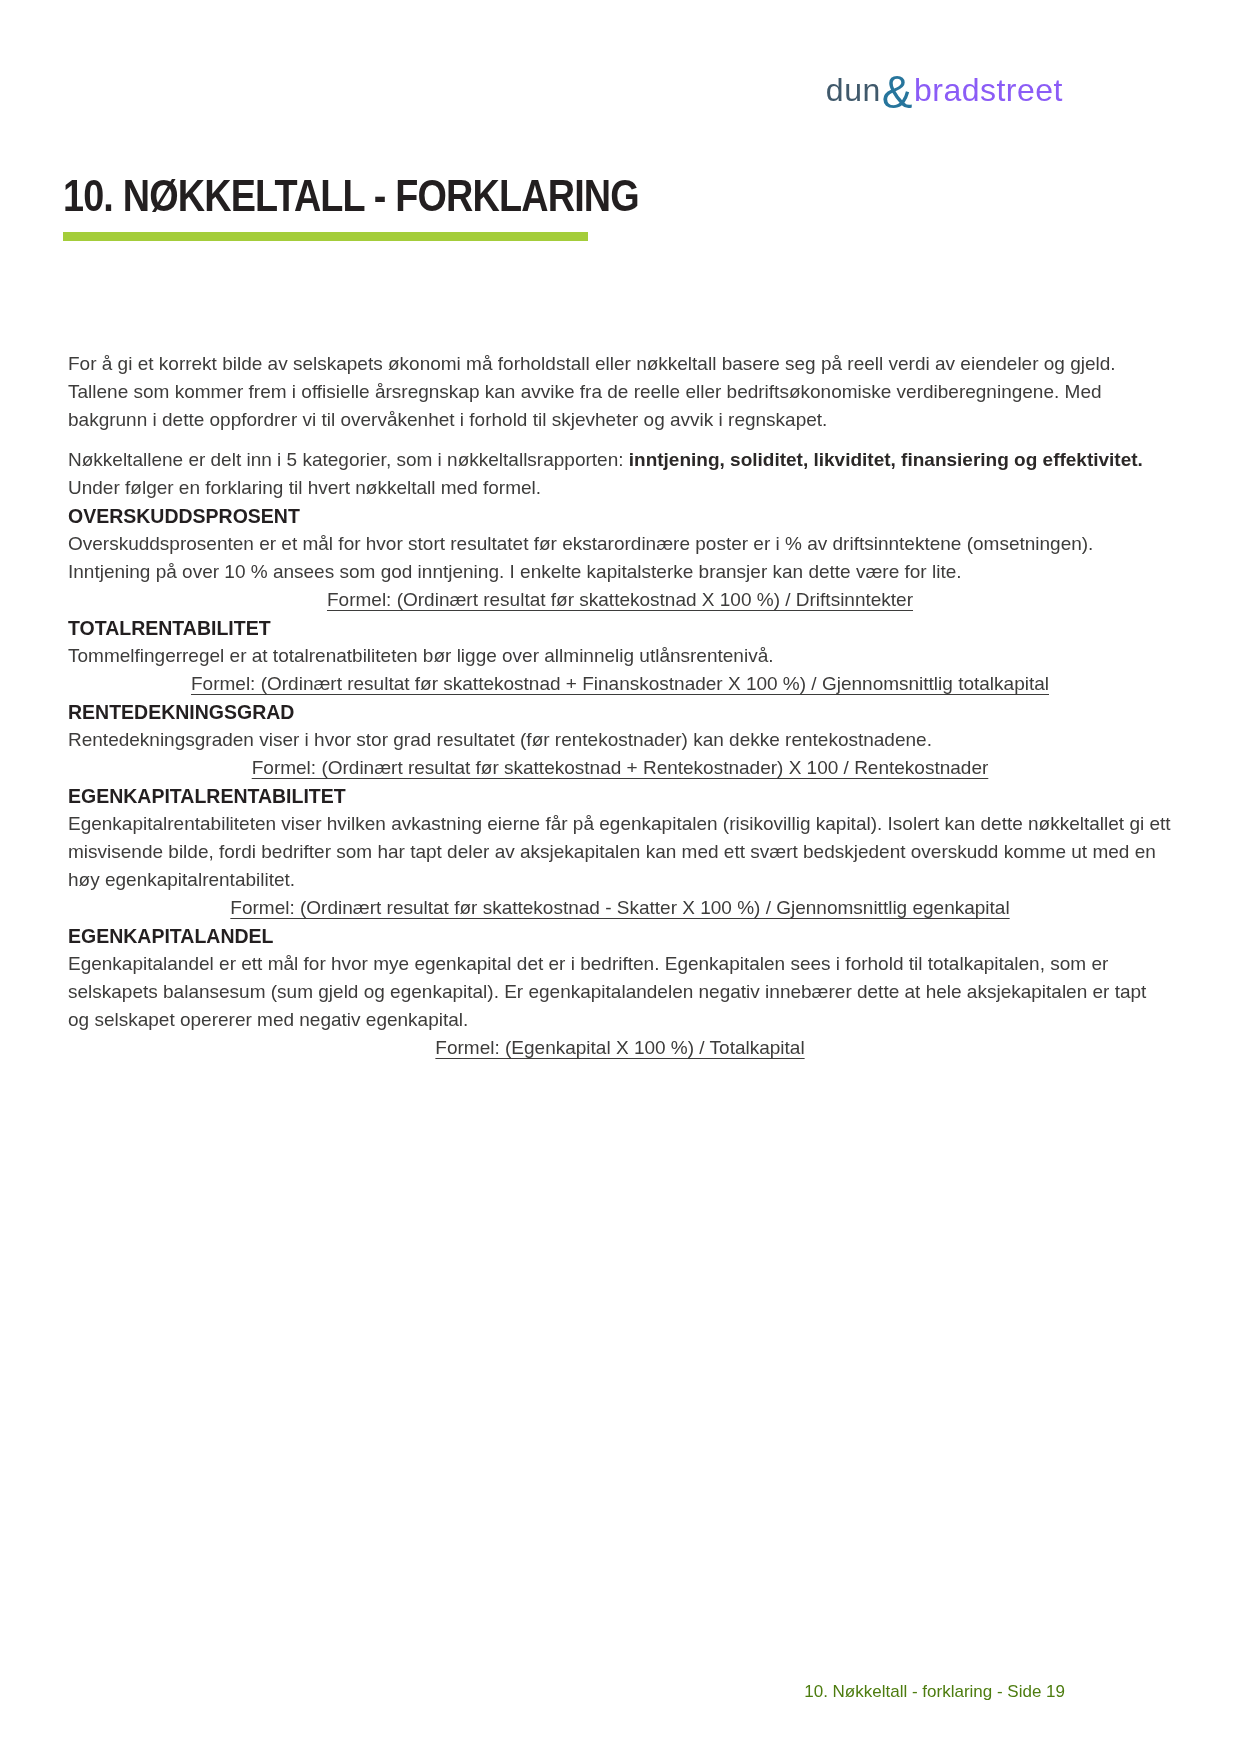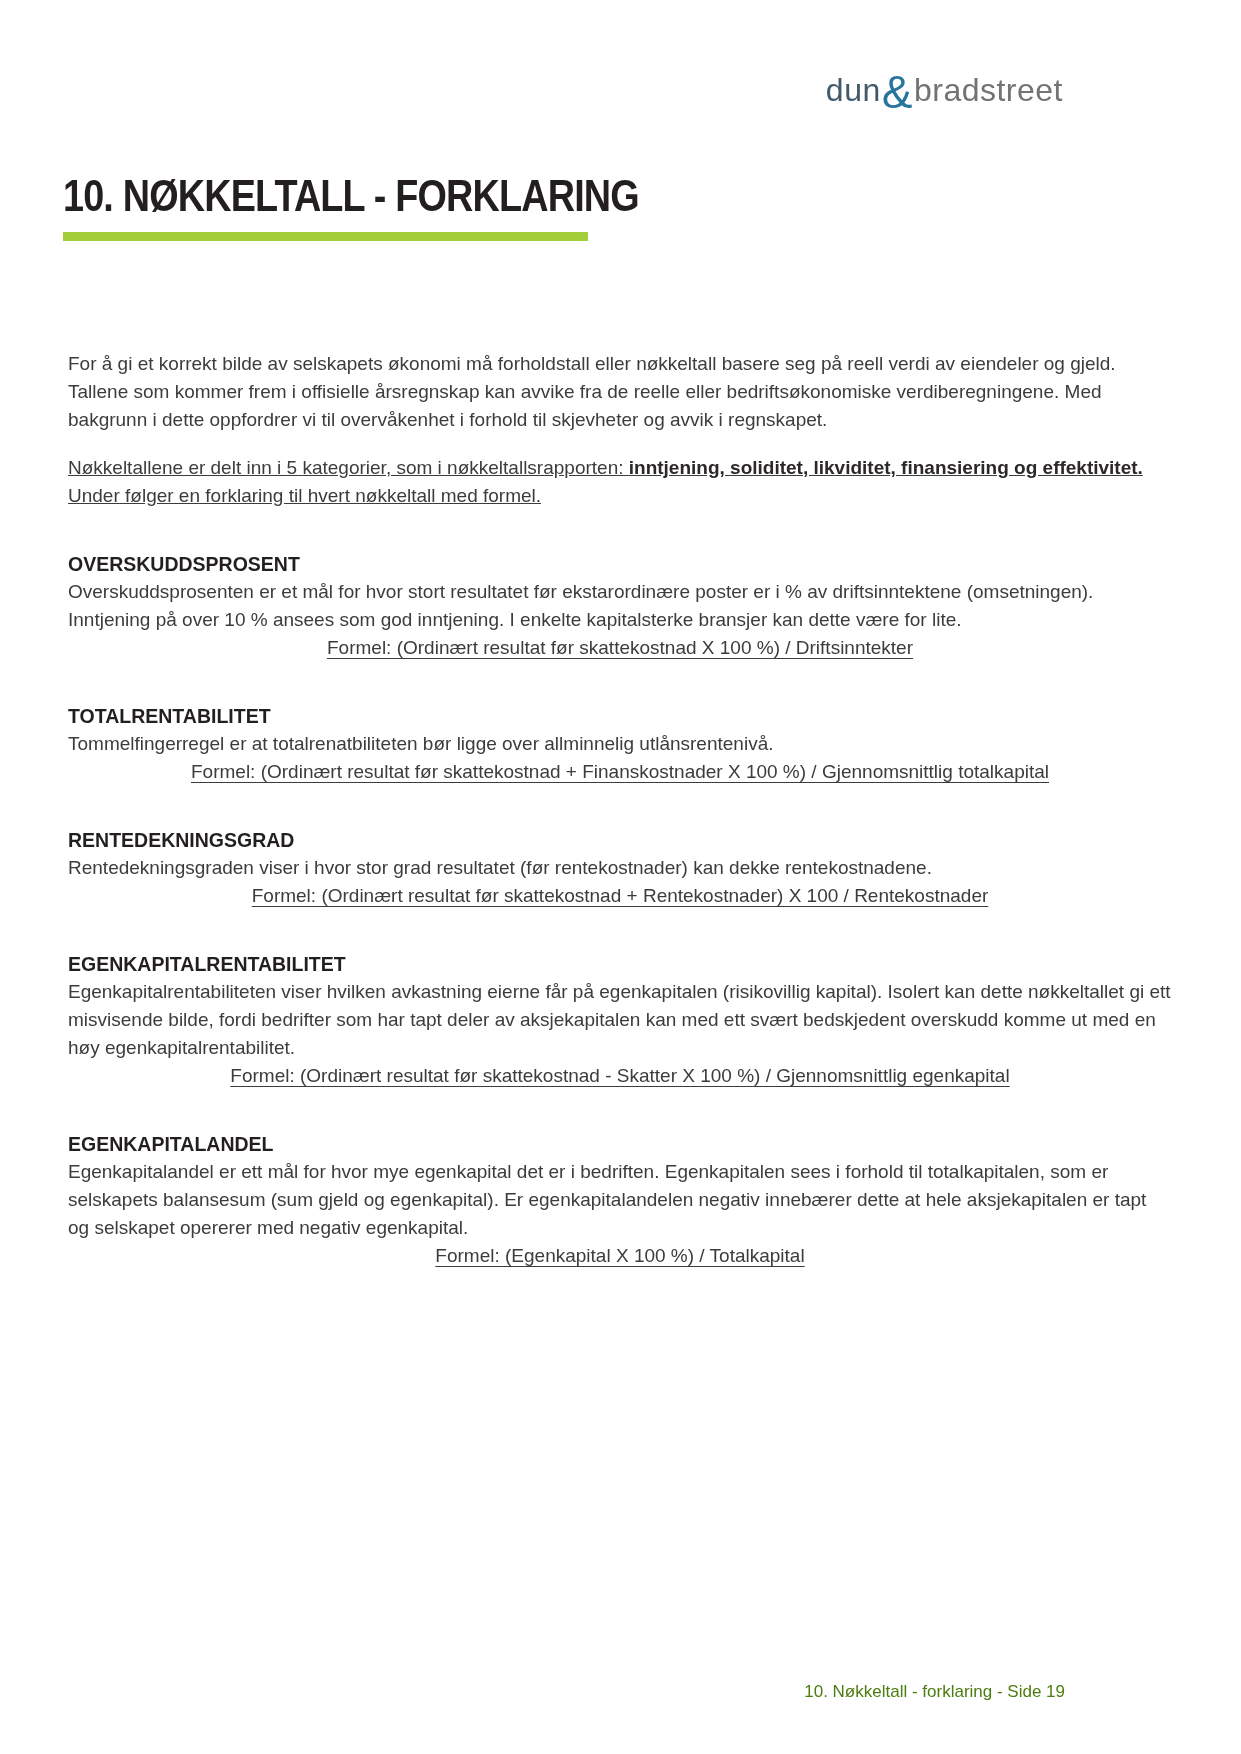--- a/index.html
+++ b/index.html
@@ -37,24 +37,24 @@
   .accent-bar {
     position: absolute; left: 63px; top: 232px;
     width: 525px; height: 9px;
   }
 
   
   .content {
     position: absolute; left: 68px; top: 350px; width: 1104px;
     font-size: 19px; line-height: 28px; color: #3d3c3b;
   }
-  .para2 { margin-top: 20px; text-decoration: underline; }
+  .para2 { margin-top: 12px; }
   .para2 b { color: #2b2827; }
 
-  .section { margin-top: 40px; }
+  .section { }
   .section-heading {
     font-weight: bold; color: #231f20; font-size: 19.5px; line-height: 28px;
   }
   .section-body div { line-height: 28px; }
   .formula {
     text-decoration: underline;
     text-underline-offset: 4px;
     text-decoration-thickness: 1px;
     line-height: 28px;
     text-align: center;
@@ -65,21 +65,21 @@
     position: absolute; top: 1682px; right: 176px;
     font-size: 17px; color: #4d7c0f; white-space: nowrap;
   }
 </style>
 </head>
 <body>
 
 <div class="page">
 
   <div class="logo">
-    <span style="color: rgb(64, 89, 107);">dun</span><span class="amp" style="color: rgb(39, 117, 156);">&amp;</span><span style="color: #737373;">bradstreet</span>
+    <span style="color: rgb(64, 89, 107);">dun</span><span class="amp" style="color: rgb(39, 117, 156);">&amp;</span><span style="color: #8b5cf6;">bradstreet</span>
   </div>
 
   <h1 class="title">10. NØKKELTALL - FORKLARING</h1>
   <div class="accent-bar" style="background: rgb(164, 205, 58);"></div>
 
   <div class="content">
 
     <p class="para1">For å gi et korrekt bilde av selskapets økonomi må forholdstall eller nøkkeltall basere seg på reell verdi av eiendeler og gjeld. Tallene som kommer frem i offisielle årsregnskap kan avvike fra de reelle eller bedriftsøkonomiske verdiberegningene. Med bakgrunn i dette oppfordrer vi til overvåkenhet i forhold til skjevheter og avvik i regnskapet.</p>
 
     <p class="para2">

